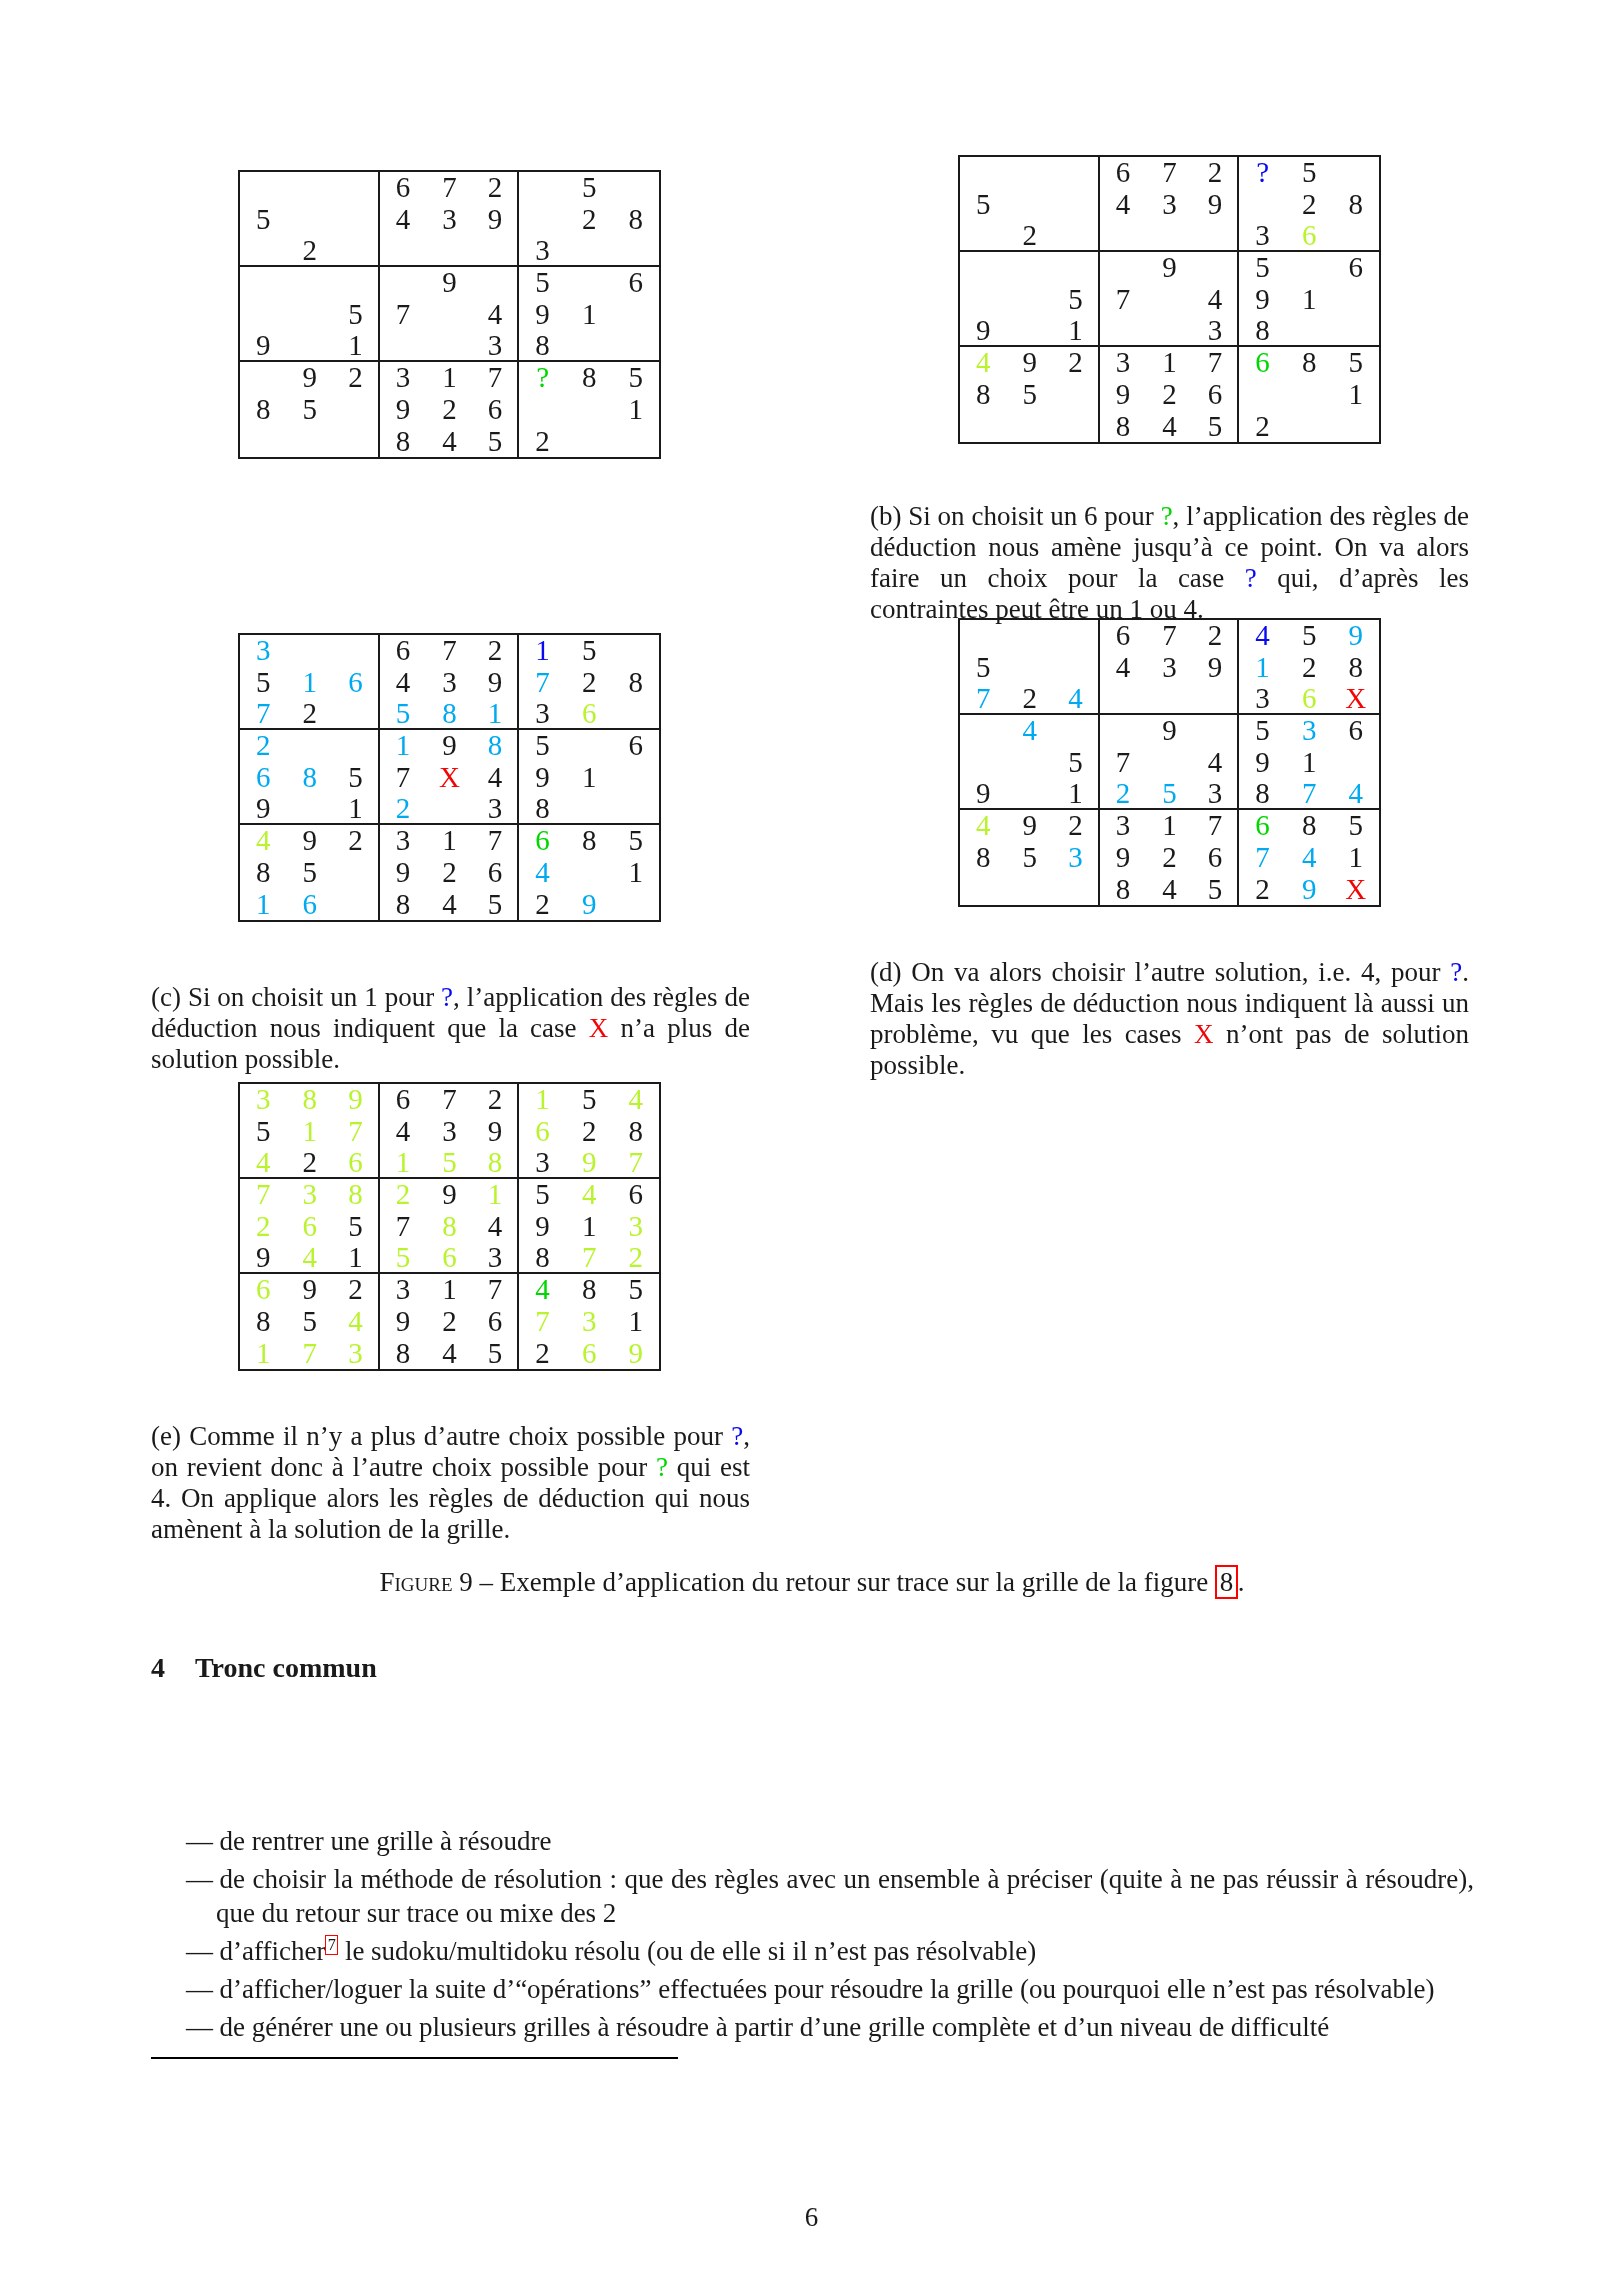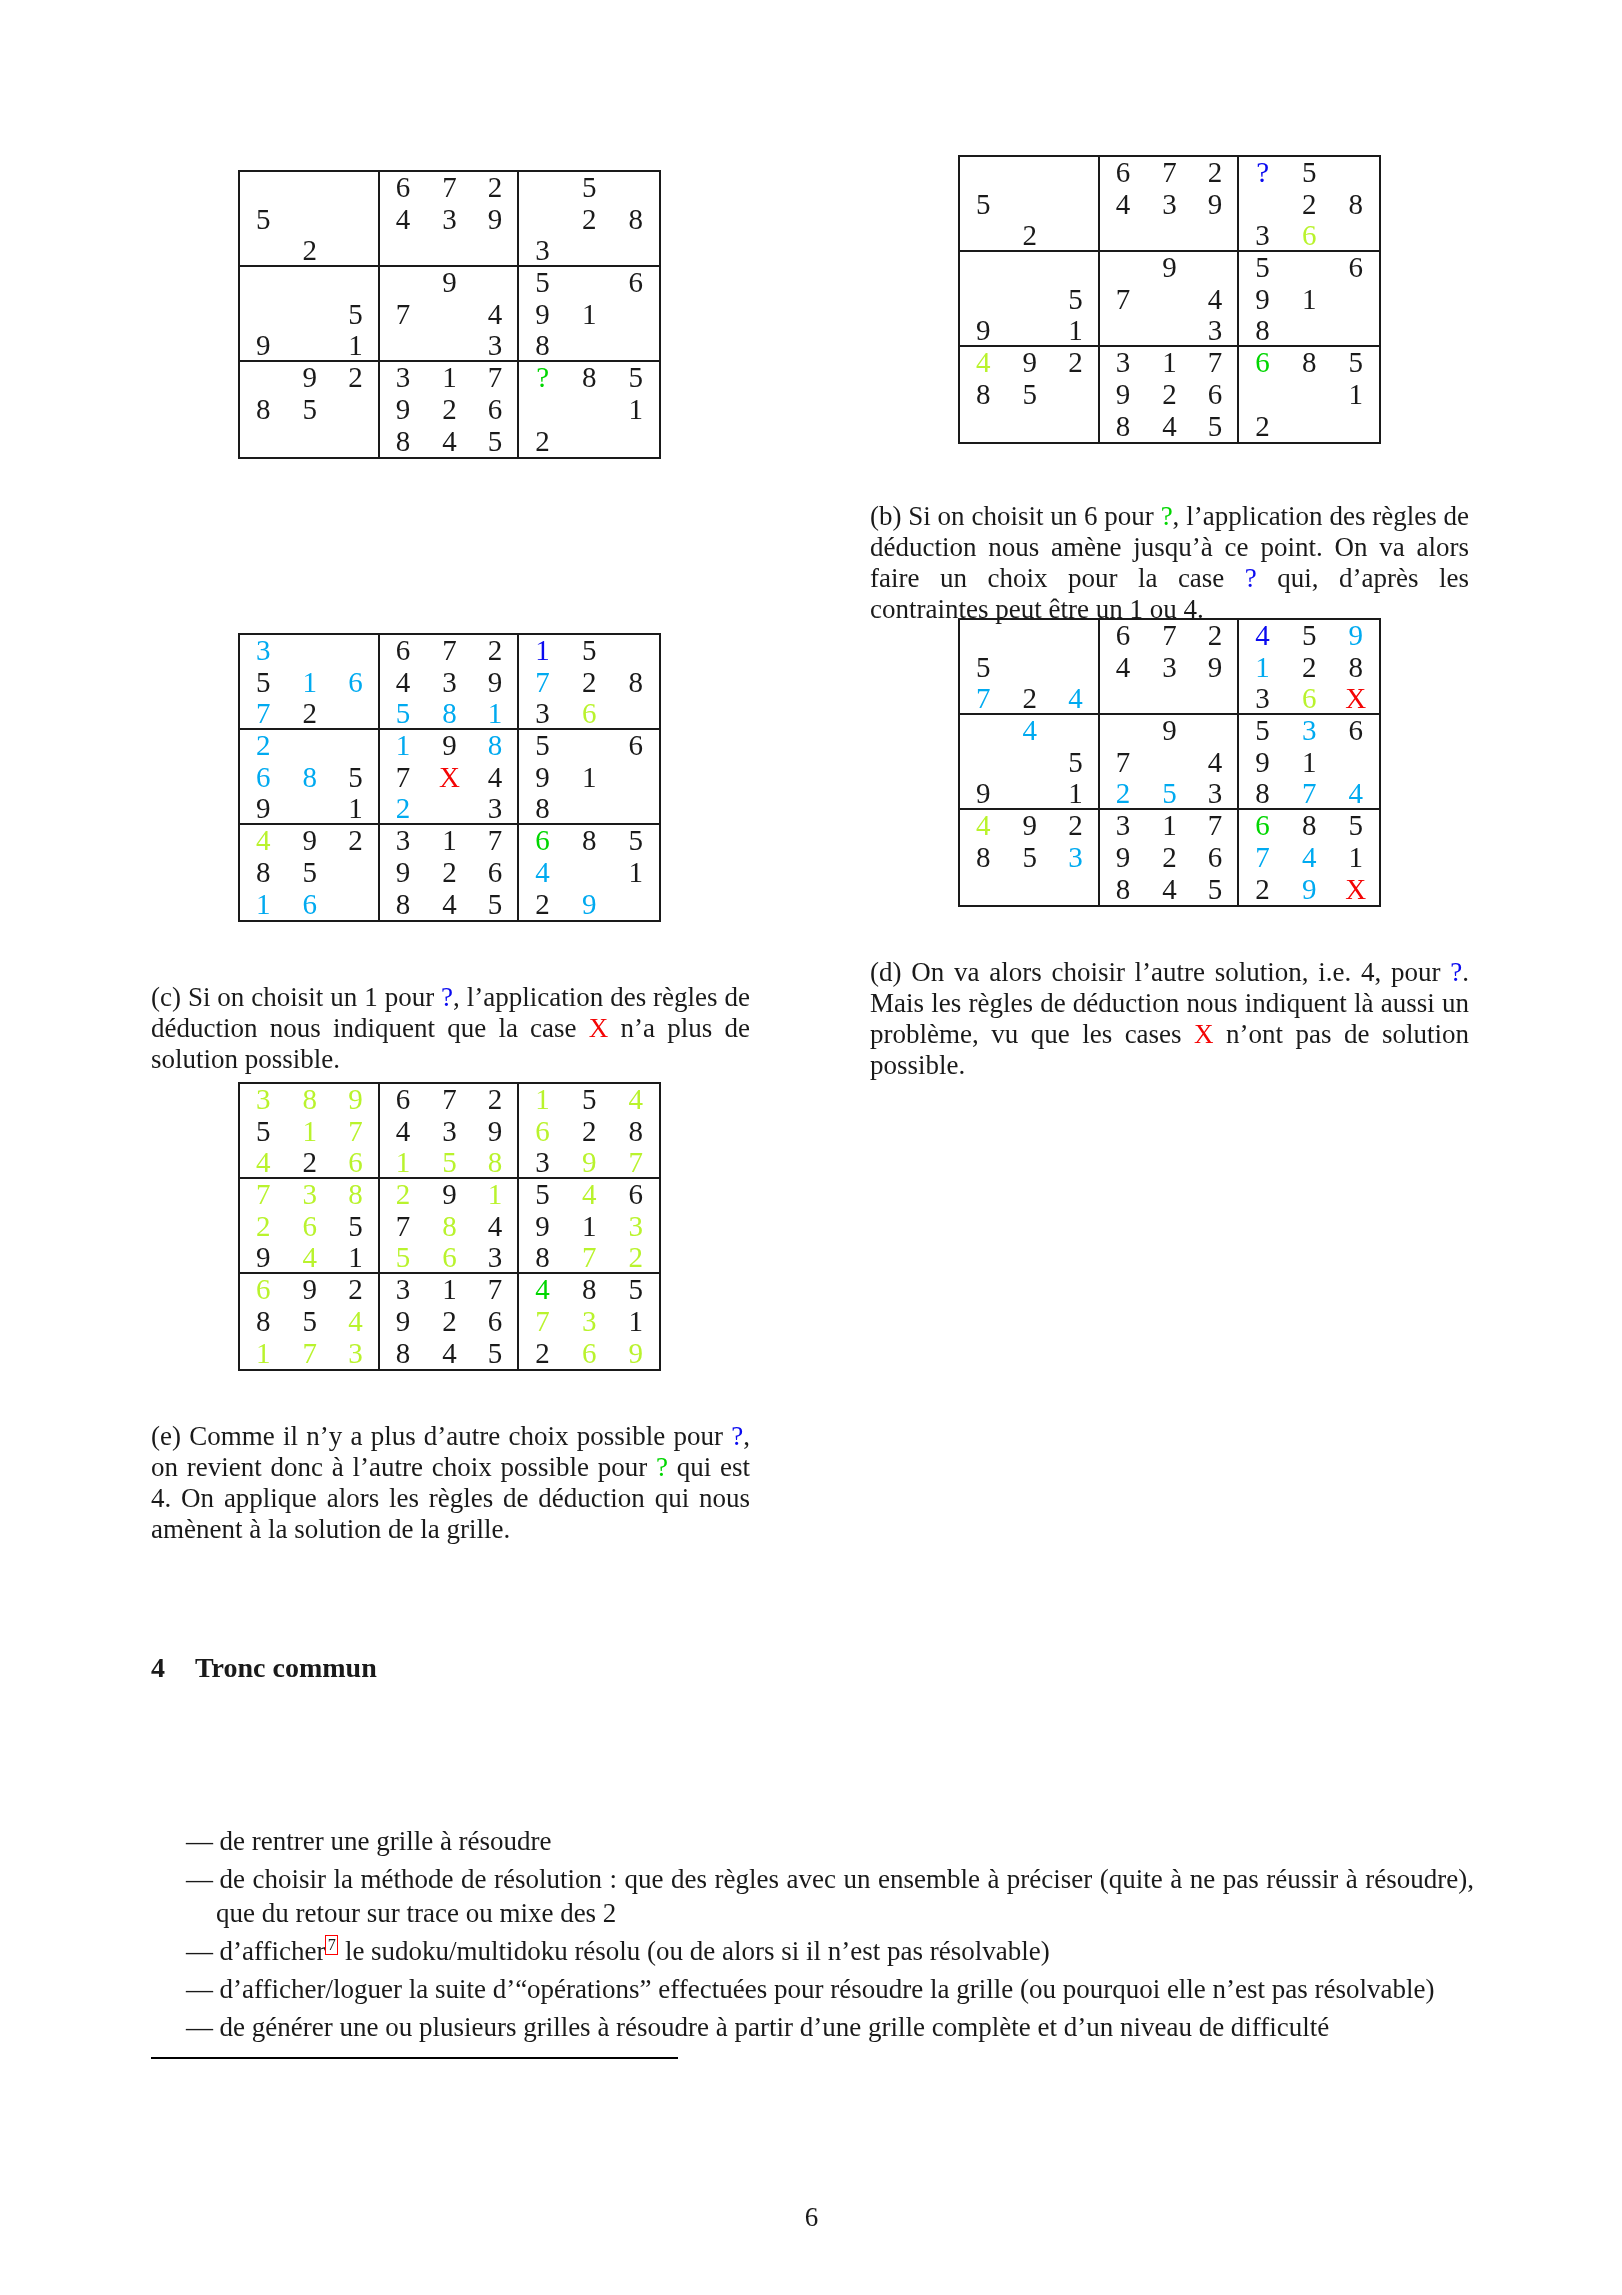--- a/index.html
+++ b/index.html
@@ -488,30 +488,31 @@
       <div class="cell">2</div>
       <div class="cell seg-y">6</div>
       <div class="cell seg-y">9</div>
     </div>
 
   <div class="caption" style="left:870px;top:501px;"><span>(b) Si on choisit un 6 pour </span><span class="seg-g">?</span><span>, l’application des règles de déduction nous amène jusqu’à ce point. On va alors faire un choix pour la case </span><span class="seg-b">?</span><span> qui, d’après les contraintes peut être un 1 ou 4.</span></div>
   <div class="caption" style="left:151px;top:972px;margin-top:10px;"><span>(c) Si on choisit un 1 pour </span><span class="seg-b">?</span><span>, l’application des règles de déduction nous indiquent que la case </span><span class="seg-r">X</span><span> n’a plus de solution possible.</span></div>
   <div class="caption" style="left:870px;top:957px;"><span>(d) On va alors choisir l’autre solution, i.e. 4, pour </span><span class="seg-b">?</span><span>. Mais les règles de déduction nous indiquent là aussi un problème, vu que les cases </span><span class="seg-r">X</span><span> n’ont pas de solution possible.</span></div>
   <div class="caption" style="left:151px;top:1421px;"><span>(e) Comme il n’y a plus d’autre choix possible pour </span><span class="seg-b">?</span><span>, on revient donc à l’autre choix possible pour </span><span class="seg-g">?</span><span> qui est 4. On applique alors les règles de déduction qui nous amènent à la solution de la grille.</span></div>
 
+  <div id="figcaption"><span class="seg-sc">Figure 9</span><span> – Exemple d’application du retour sur trace sur la grille de la figure </span><span class="seg-boxr">8</span><span>.</span></div>
 
   <div id="section-heading">
     <span class="secnum">4</span><span>Tronc commun</span>
   </div>
 
 
   <div id="list">
       <div class="item"><span class="dash">—</span><span>de rentrer une grille à résoudre</span></div>
       <div class="item"><span class="dash">—</span><span>de choisir la méthode de résolution : que des règles avec un ensemble à préciser (quite à ne pas réussir à résoudre), que du retour sur trace ou mixe des 2</span></div>
-      <div class="item"><span class="dash">—</span><span>d’afficher</span><span class="seg-supboxr">7</span><span> le sudoku/multidoku résolu (ou de alors si il n’est pas résolvable)</span></div>
+      <div class="item"><span class="dash">—</span><span>d’afficher</span><span class="seg-supboxr">7</span><span> le sudoku/multidoku résolu (ou de elle si il n’est pas résolvable)</span></div>
       <div class="item"><span class="dash">—</span><span>d’afficher/loguer la suite d’“opérations” effectuées pour résoudre la grille (ou pourquoi elle n’est pas résolvable)</span></div>
       <div class="item"><span class="dash">—</span><span>de générer une ou plusieurs grilles à résoudre à partir d’une grille complète et d’un niveau de difficulté</span></div>
     </div>
 
   <div id="footnote-rule"></div>
 
   <div id="page-number">6</div>
 
 </div>
 

